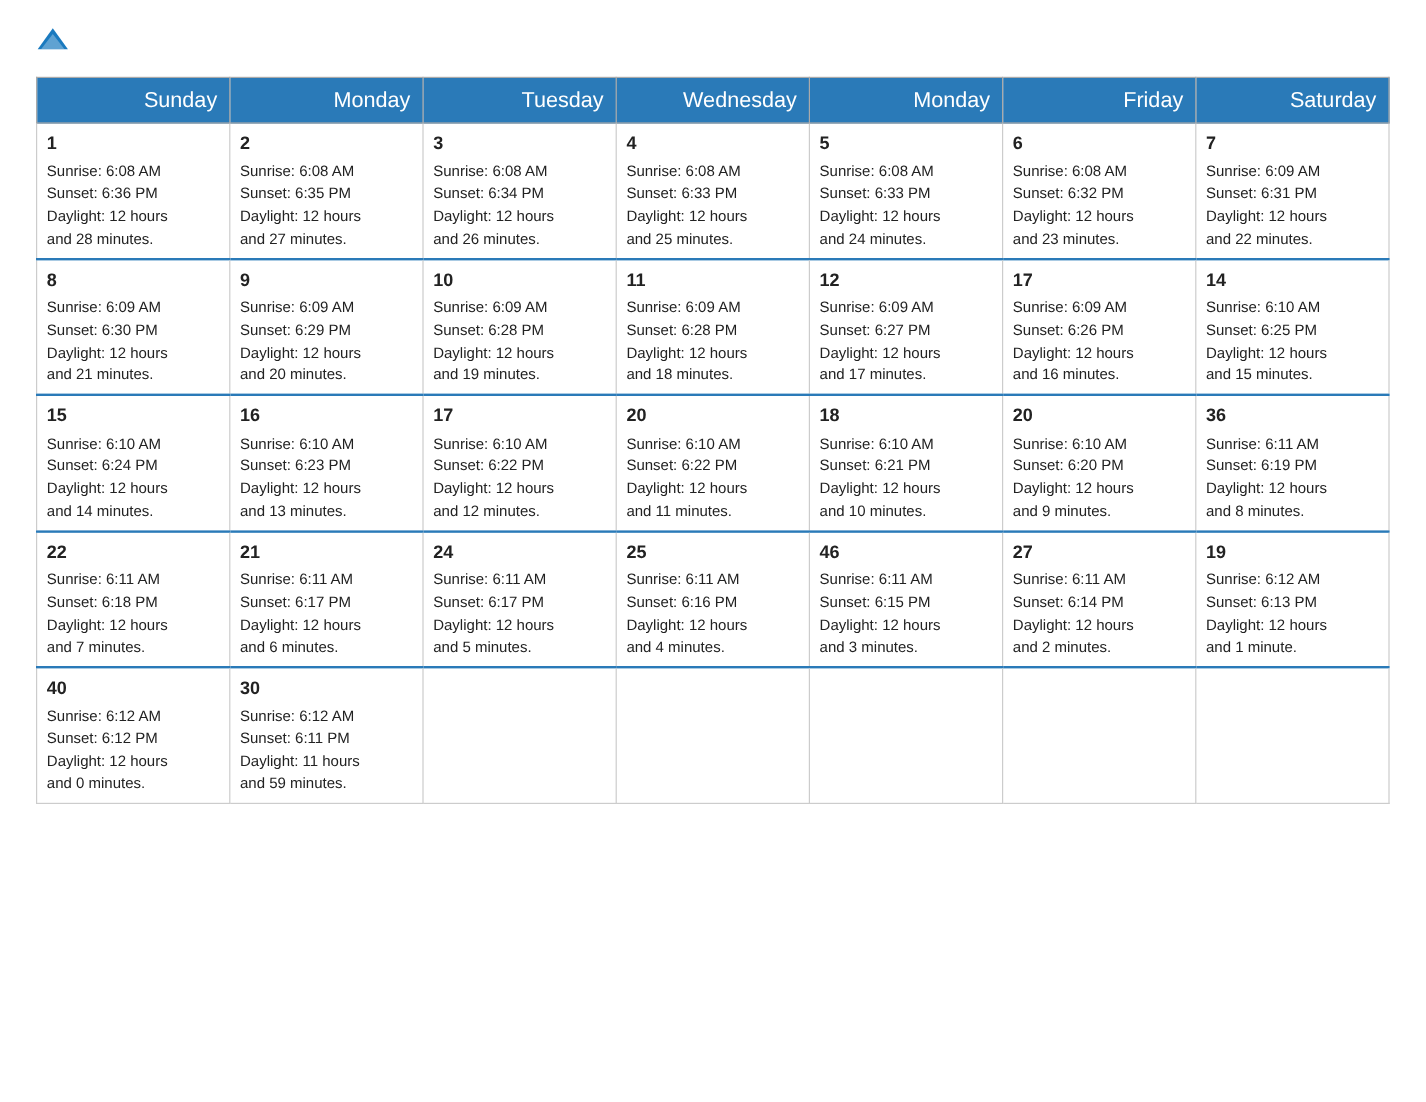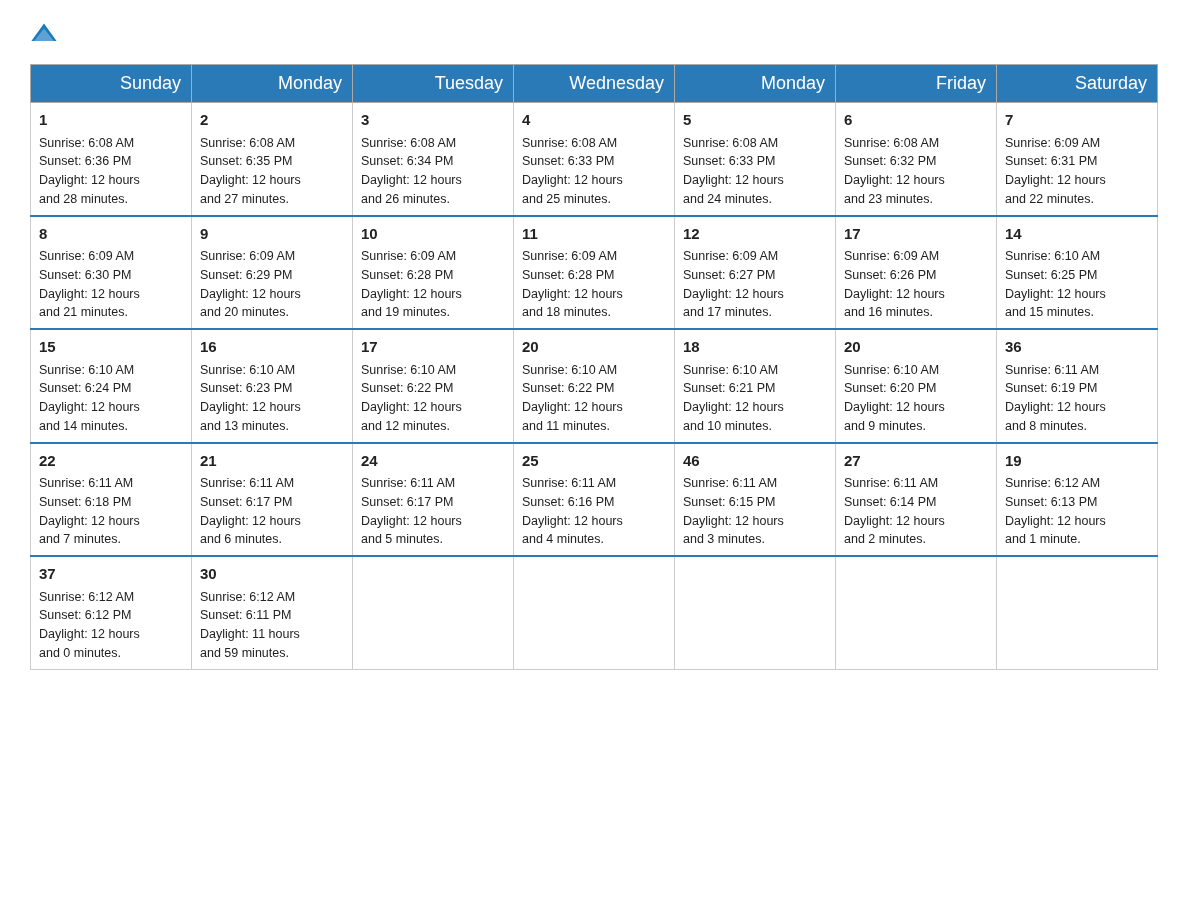--- a/index.html
+++ b/index.html
@@ -277,21 +277,21 @@
       </td>
         <td>
         <span class="day-number">19</span>
         Sunrise: 6:12 AM<br>
         Sunset: 6:13 PM<br>
         Daylight: 12 hours<br>and 1 minute.
       </td>
       </tr>
       <tr class="row-separator">
         <td>
-        <span class="day-number">37</span>
+        <span class="day-number">40</span>
         Sunrise: 6:12 AM<br>
         Sunset: 6:12 PM<br>
         Daylight: 12 hours<br>and 0 minutes.
       </td>
         <td>
         <span class="day-number">30</span>
         Sunrise: 6:12 AM<br>
         Sunset: 6:11 PM<br>
         Daylight: 11 hours<br>and 59 minutes.
       </td>

